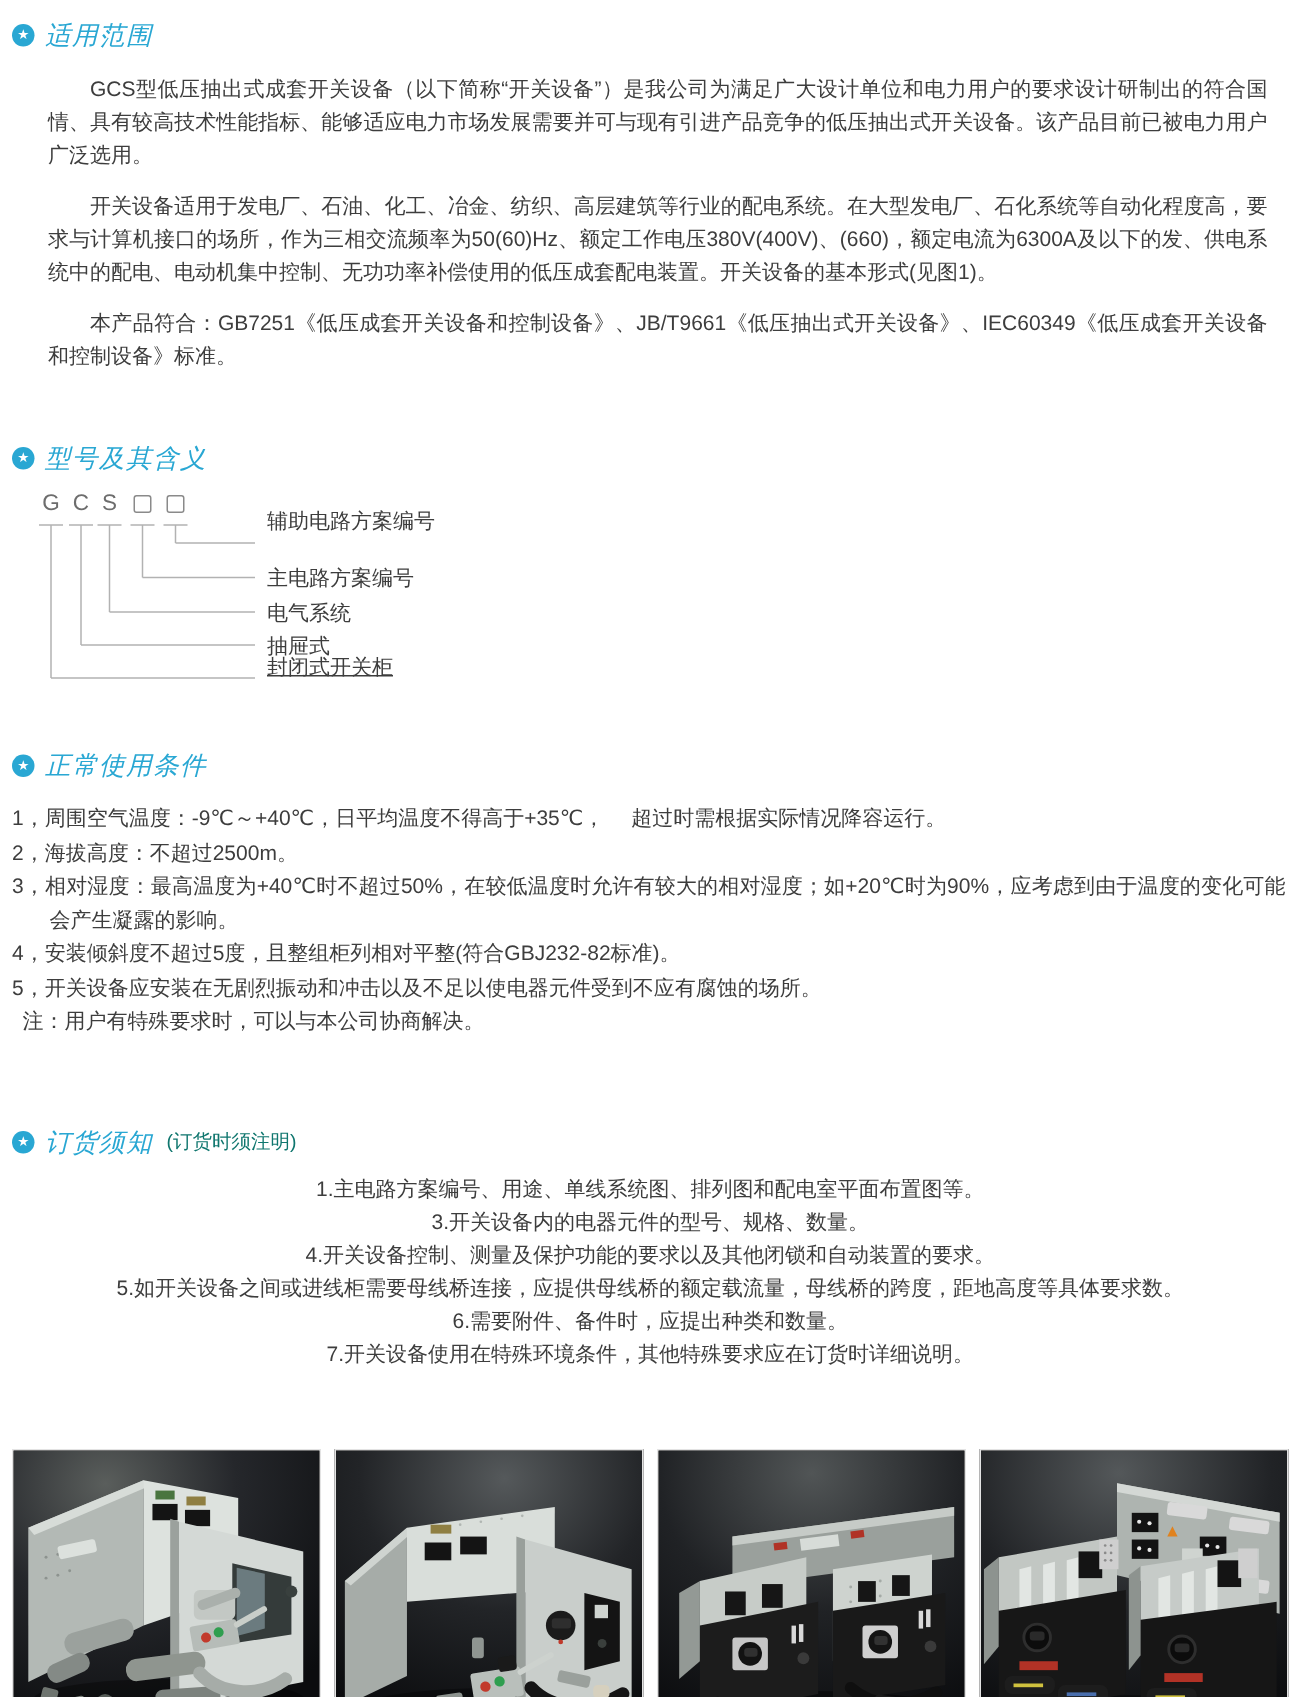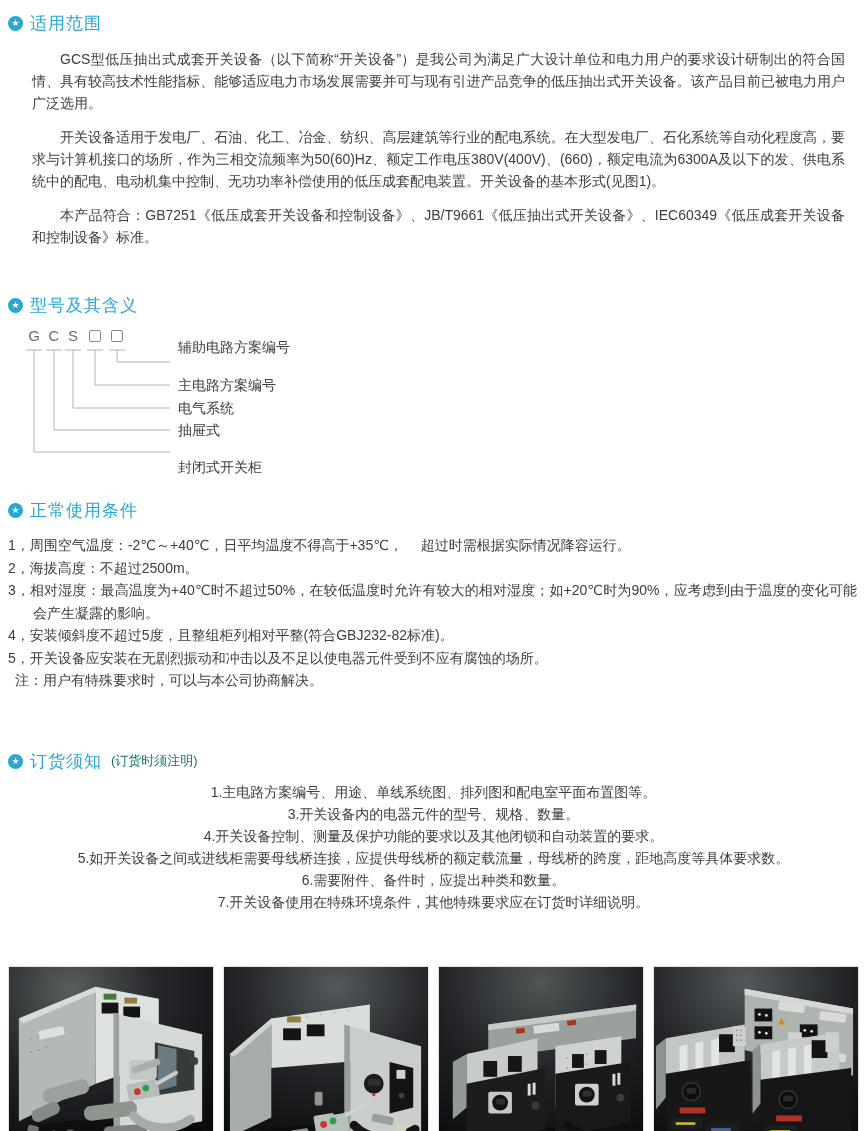--- a/index.html
+++ b/index.html
@@ -7,33 +7,33 @@
     width:867px;min-height:1131px;box-sizing:border-box;
     background:#fff;padding:12px 8px 6px;
     font-family:"Liberation Sans","DejaVu Sans",sans-serif;
     color:#3d3d3d;overflow:hidden;
   }
   .sec-head{display:flex;align-items:center;gap:7px;}
   .sec-icon{
     width:15px;height:15px;border-radius:50%;background:#29a7d3;color:#fff;
     font-size:9px;line-height:15px;text-align:center;flex:0 0 15px;
   }
-  .sec-title{font-size:17px;font-weight:500;color:#29a7d3;margin:0;letter-spacing:1px;}
+  .sec-title{font-size:17px;font-weight:500;color:#29a7d3;margin:0;letter-spacing:1px;font-style:italic;}
   .sec-sub{font-size:13px;color:#0f766e;margin-left:2px;}
   .paras{margin-top:13px;}
   .para{margin:12px;font-size:14px;line-height:22px;text-indent:2em;text-align:justify;padding:0 2px 0 12px;}
   .model-sec{margin-top:46px;}
   .diagram{position:relative;height:140px;margin:6px 0 0 12px;font-size:14px;}
   .diagram-svg{position:absolute;left:0;top:0;}
   .code-letter{position:absolute;top:4px;width:16px;text-align:center;color:#6d6d6d;font-size:15px;}
   .cl-0{left:6px;} .cl-1{left:26px;} .cl-2{left:45px;}
   .code-box{position:absolute;top:7px;width:12px;height:12px;box-sizing:border-box;border:1.5px solid #8a8a8a;border-radius:2px;}
   .cb-0{left:69px;} .cb-1{left:91px;}
   .dg-label{position:absolute;left:158px;height:16px;line-height:16px;color:#3d3d3d;white-space:nowrap;}
-  .dl-0{top:16px;} .dl-1{top:54px;} .dl-2{top:77px;} .dl-3{top:99px;} .dl-4{top:136px;}
+  .dl-0{top:16px;} .dl-1{top:54px;} .dl-2{top:77px;} .dl-3{top:99px;} .dl-4{top:113px;text-decoration:underline;}
   .cond-sec{margin-top:36px;}
   .cond-list{margin-top:12px;font-size:14px;line-height:22.5px;}
   .cond-item{padding-left:25px;text-indent:-25px;text-align:justify;padding-right:2px;}
   .cond-note{margin-left:7px;}
   .order-sec{margin-top:58px;}
   .order-list{margin-top:8px;font-size:14px;line-height:22px;}
   .order-item{white-space:nowrap;text-align:center;}
   .photo-row{display:flex;gap:9px;margin-top:53px;}
   .photo{flex:1 1 0;height:188px;margin:0;border:1px solid #e3e3e3;box-sizing:border-box;overflow:hidden;background:#111;}
   .photo svg{display:block;width:100%;height:100%;}
@@ -92,21 +92,21 @@
       <span class="dg-label dl-4">封闭式开关柜</span>
     </div>
   </section>
 
   <section class="cond-sec">
     <div class="sec-head">
       <span class="sec-icon">★</span>
       <h2 class="sec-title">正常使用条件</h2>
     </div>
     <div class="cond-list">
-      <div class="cond-item">1，周围空气温度：-2℃～+40℃，日平均温度不得高于+35℃，　 超过时需根据实际情况降容运行。</div>
+      <div class="cond-item">1，周围空气温度：-9℃～+40℃，日平均温度不得高于+35℃，　 超过时需根据实际情况降容运行。</div>
       <div class="cond-item">2，海拔高度：不超过2500m。</div>
       <div class="cond-item">3，相对湿度：最高温度为+40℃时不超过50%，在较低温度时允许有较大的相对湿度；如+20℃时为90%，应考虑到由于温度的变化可能会产生凝露的影响。</div>
       <div class="cond-item">4，安装倾斜度不超过5度，且整组柜列相对平整(符合GBJ232-82标准)。</div>
       <div class="cond-item">5，开关设备应安装在无剧烈振动和冲击以及不足以使电器元件受到不应有腐蚀的场所。</div>
       <div class="cond-item cond-note">注：用户有特殊要求时，可以与本公司协商解决。</div>
     </div>
   </section>
 
   <section class="order-sec">
     <div class="sec-head">

